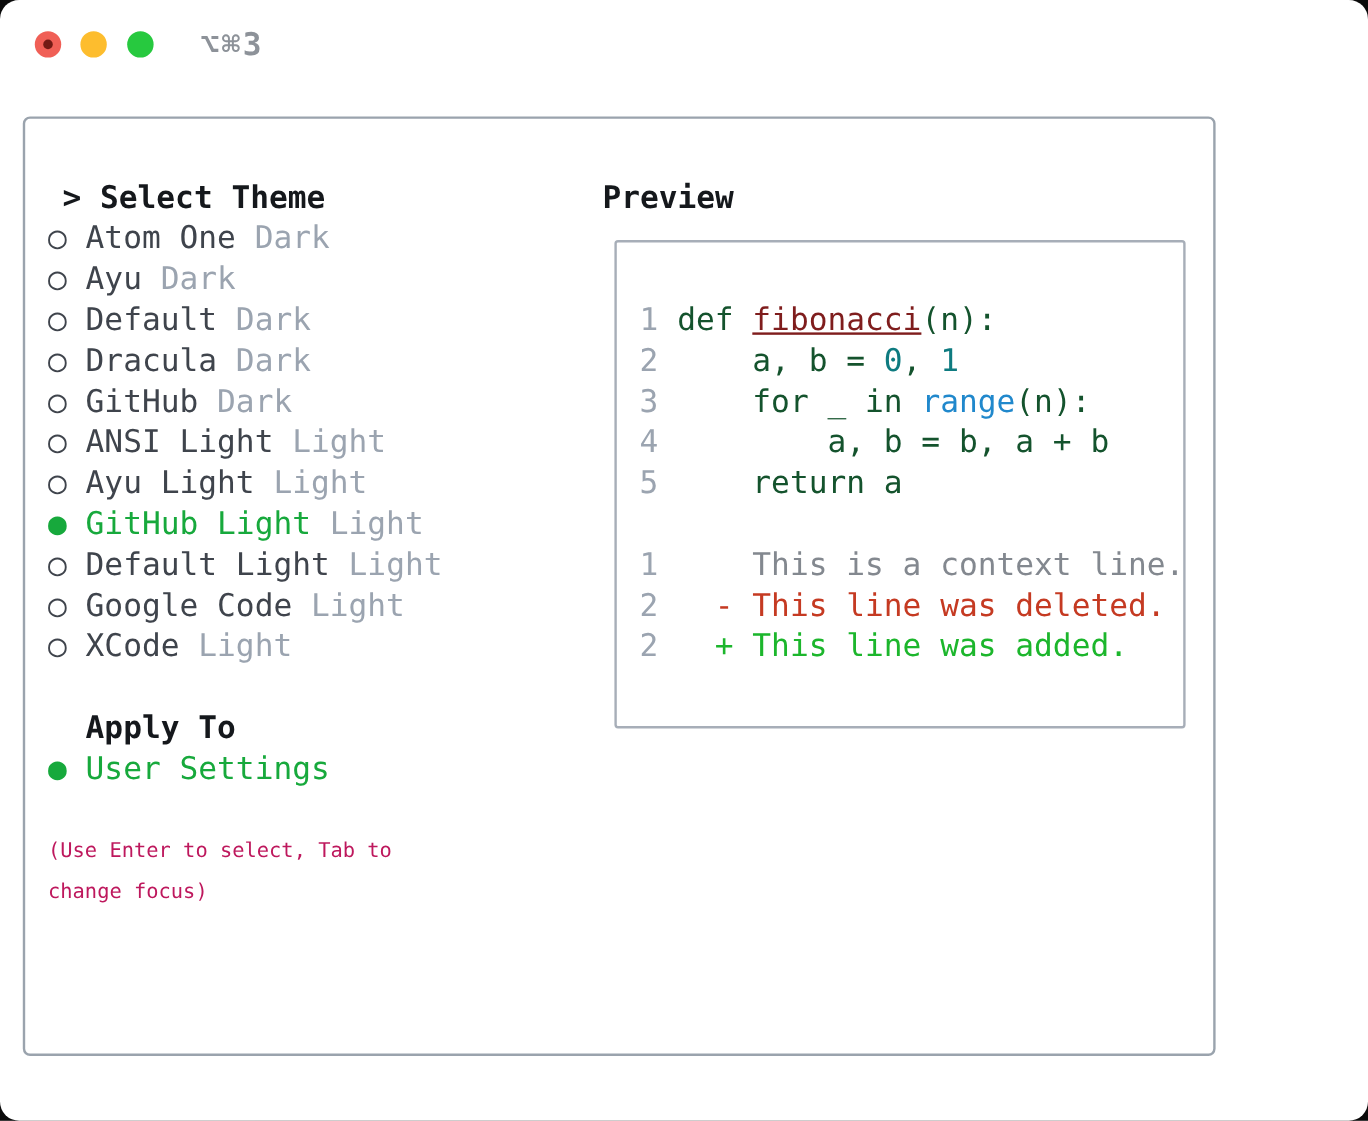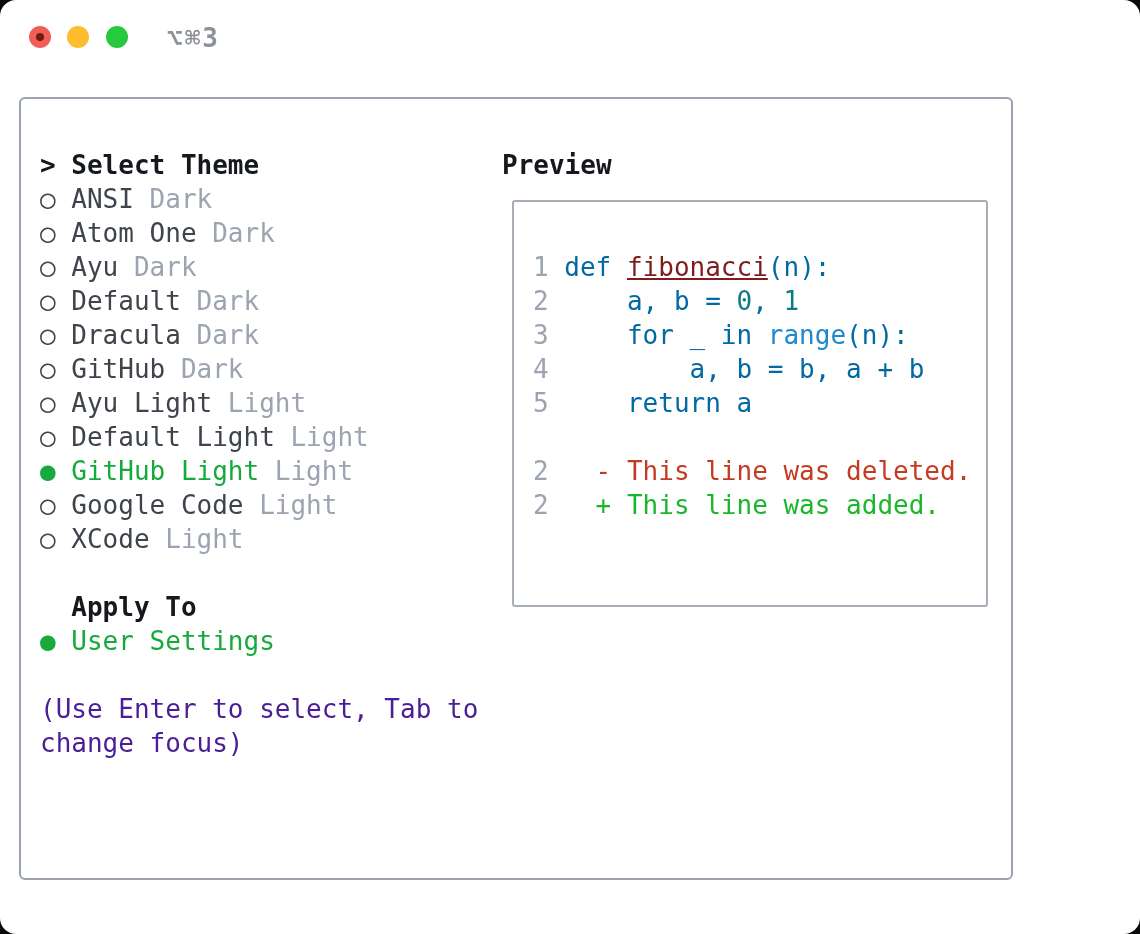--- a/index.html
+++ b/index.html
@@ -29,41 +29,41 @@
   
   .content{
     position:absolute;left:19px;top:97px;width:994px;height:783px;
     border:2px solid #9aa3ad;border-radius:6px;box-sizing:border-box;
     background:#ffffff;
   }
   .row{white-space:pre;font-size:26px;line-height:34px;height:34px;}
   .blank-row{height:34px;}
   
   .left-pane{position:absolute;left:19px;top:49px;}
-  .hdr{font-weight:bold;color:#15181c;}
+  .hdr{font-weight:bold;color:#15181c;margin-left:12px;}
   .theme-row .radio{color:#3f444c;}
   .theme-row .name{color:#3f444c;}
   .theme-row .variant{color:#9ba4b0;}
   .theme-row.sel .radio{color:#17a93c;}
   .theme-row.sel .name{color:#17a93c;}
   .apply-header{font-weight:bold;color:#15181c;}
-  .hint{white-space:pre-line;font-size:26px;line-height:34px;color:#4c1d95;}
+  .hint{white-space:pre-line;font-size:17px;line-height:34px;color:#be185d;}
   
   .preview-title{
     position:absolute;left:481px;top:49px;
     font-size:26px;line-height:34px;font-weight:bold;color:#15181c;text-align:right;
   }
   .preview-box{
     position:absolute;left:491px;top:101px;width:476px;height:407px;
     border:2px solid #a7aeb8;border-radius:3px;box-sizing:border-box;
     background:#ffffff;
     padding:48px 0 0 19px;
   }
   .ln{color:#9ba4b0;}
-  .c-code{color:#0369a1;}
+  .c-code{color:#14532d;}
   .c-func{color:#7f1d1d;text-decoration:underline;}
   .c-num{color:#0e7b80;}
   .c-builtin{color:#2088cc;text-align:right;}
   .c-ctx{color:#83888f;}
   .c-del{color:#c53a22;}
   .c-add{color:#1cb62c;margin-top:40px;}
 </style>
 </head>
 <body>
 
@@ -76,29 +76,29 @@
     <span class="tl yellow"></span>
     <span class="tl green"></span>
     <span class="win-title">⌥⌘3</span>
   </div>
 
   <div class="content">
 
     <div class="left-pane">
       <div class="row hdr"><span>&gt; </span><span>Select Theme</span></div>
       <div id="theme-list">
-          <div class="row theme-row"><span class="radio">○ </span><span class="name">ANSI</span><span class="variant"> Dark</span></div>
           <div class="row theme-row"><span class="radio">○ </span><span class="name">Atom One</span><span class="variant"> Dark</span></div>
           <div class="row theme-row"><span class="radio">○ </span><span class="name">Ayu</span><span class="variant"> Dark</span></div>
           <div class="row theme-row"><span class="radio">○ </span><span class="name">Default</span><span class="variant"> Dark</span></div>
           <div class="row theme-row"><span class="radio">○ </span><span class="name">Dracula</span><span class="variant"> Dark</span></div>
           <div class="row theme-row"><span class="radio">○ </span><span class="name">GitHub</span><span class="variant"> Dark</span></div>
+          <div class="row theme-row"><span class="radio">○ </span><span class="name">ANSI Light</span><span class="variant"> Light</span></div>
           <div class="row theme-row"><span class="radio">○ </span><span class="name">Ayu Light</span><span class="variant"> Light</span></div>
+          <div class="row theme-row sel"><span class="radio">● </span><span class="name">GitHub Light</span><span class="variant"> Light</span></div>
           <div class="row theme-row"><span class="radio">○ </span><span class="name">Default Light</span><span class="variant"> Light</span></div>
-          <div class="row theme-row sel"><span class="radio">● </span><span class="name">GitHub Light</span><span class="variant"> Light</span></div>
           <div class="row theme-row"><span class="radio">○ </span><span class="name">Google Code</span><span class="variant"> Light</span></div>
           <div class="row theme-row"><span class="radio">○ </span><span class="name">XCode</span><span class="variant"> Light</span></div>
         </div>
       <div class="blank-row"></div>
       <div class="row apply-header">  Apply To</div>
       <div id="apply-list">
           <div class="row theme-row sel"><span class="radio">● </span><span class="name">User Settings</span></div>
         </div>
       <div class="blank-row"></div>
       <div class="hint">(Use Enter to select, Tab to
@@ -110,19 +110,20 @@
     <div class="preview-box">
       <div id="code-lines">
           <div class="row"><span class="ln">1 </span><span class="c-code">def </span><span class="c-func">fibonacci</span><span class="c-code">(n):</span></div>
           <div class="row"><span class="ln">2 </span><span class="c-code">    a, b = </span><span class="c-num">0</span><span class="c-code">, </span><span class="c-num">1</span></div>
           <div class="row"><span class="ln">3 </span><span class="c-code">    for _ in </span><span class="c-builtin">range</span><span class="c-code">(n):</span></div>
           <div class="row"><span class="ln">4 </span><span class="c-code">        a, b = b, a + b</span></div>
           <div class="row"><span class="ln">5 </span><span class="c-code">    return a</span></div>
         </div>
       <div class="blank-row"></div>
       <div id="diff-lines">
+          <div class="row"><span class="ln">1 </span><span class="c-ctx">    This is a context line.</span></div>
           <div class="row"><span class="ln">2 </span><span class="c-del">  - This line was deleted.</span></div>
           <div class="row"><span class="ln">2 </span><span class="c-add">  + This line was added.</span></div>
         </div>
     </div>
 
   </div>
 </div>
 
 </body></html>

